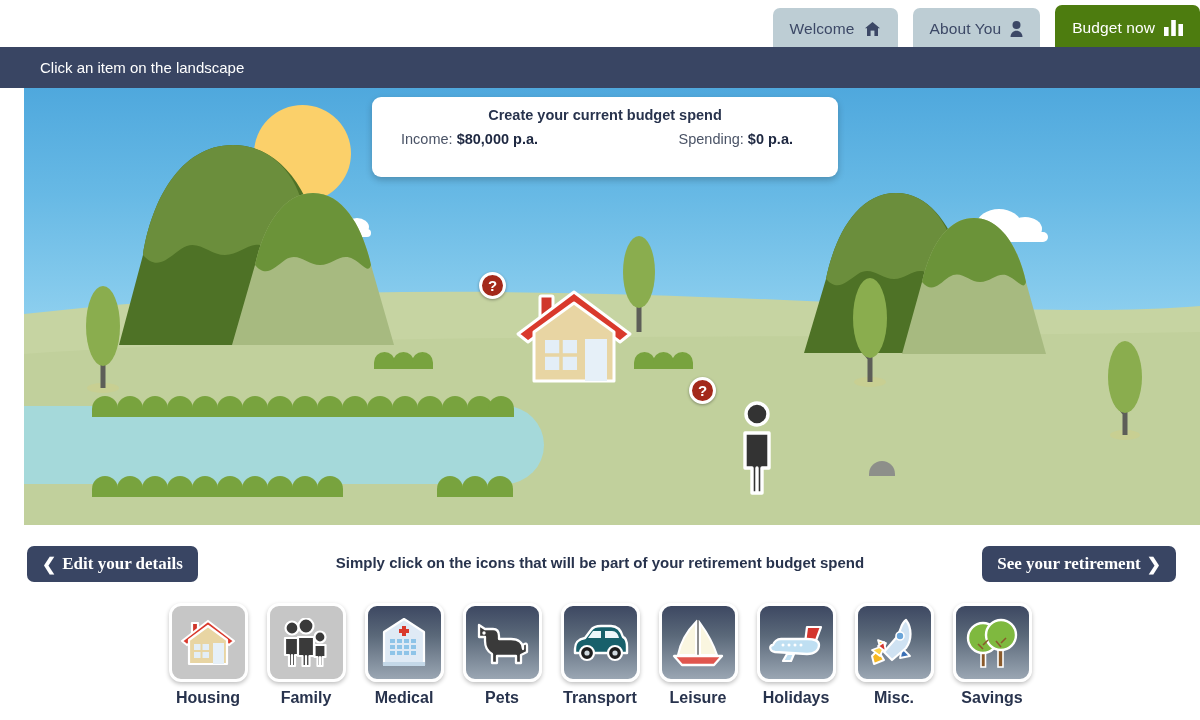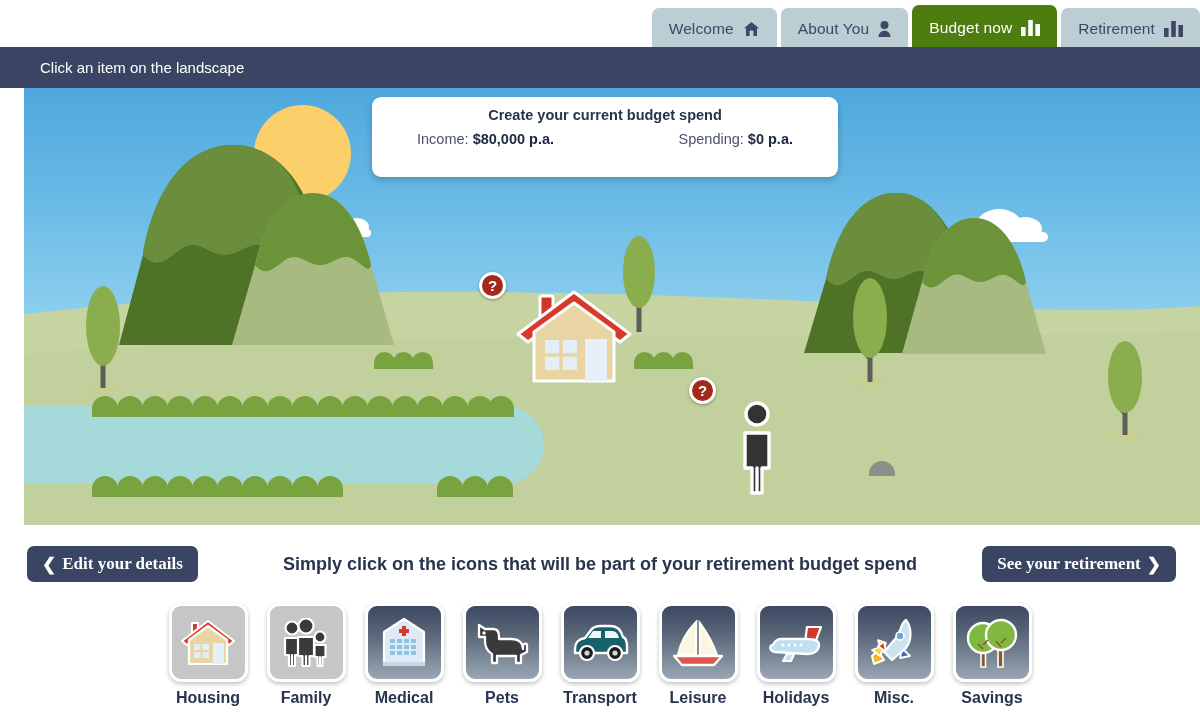--- a/index.html
+++ b/index.html
@@ -14,21 +14,21 @@
   
   .tabbar {
     position: absolute; top: 0; left: 0; width: 1200px; height: 50px;
     display: flex; justify-content: flex-end; align-items: flex-end;
     padding-right: 0px;
   }
   .tab {
     height: 42px;
     display: flex; align-items: center; gap: 9px;
     padding: 0 17px;
-    margin-right: 4px;
+    margin-right: 15px;
     border-radius: 7px 7px 0 0;
     background: #bdcdd4;
     color: #3c4866;
     font-size: 15.5px;
     letter-spacing: .1px;
     white-space: nowrap;
     cursor: pointer;
   }
   .tab:last-child { margin-right: 0; }
   .tab.active { background: #4d7c0f; color: #ffffff; height: 45px; }
@@ -103,21 +103,21 @@
     box-shadow: 0 3px 7px rgba(0,0,0,.22);
     padding-top: 10px;
     z-index: 6;
   }
   .infocard .ic-title {
     text-align: center; font-size: 14.5px; font-weight: bold; color: #28334d;
     margin-bottom: 8px;
   }
   .infocard .ic-row {
     display: flex; justify-content: space-between;
-    padding: 0 45px 0 45px;
+    padding: 0 45px 0 29px;
     font-size: 14.5px; color: #4a5366;
   }
   .infocard .ic-row b { color: #1d2740; }
 
   
   .controls {
     position: absolute; top: 546px; left: 0; width: 1200px; height: 40px;
   }
   .btn {
     position: absolute; top: 0; height: 36px;
@@ -127,21 +127,21 @@
     padding: 0 15px;
     font-family: "Liberation Serif", serif;
     font-size: 17px; font-weight: bold;
     cursor: pointer;
   }
   .btn-left { left: 27px; }
   .btn-right { right: 24px; }
   .hint {
     position: absolute; top: 8px; left: 0; width: 1200px;
     text-align: center;
-    font-size: 18px; font-weight: bold; color: #28334d;
+    font-size: 15px; font-weight: bold; color: #28334d;
   }
 
   
   .tiles {
     position: absolute; top: 603px; left: 0; width: 1200px;
     display: flex; justify-content: center; gap: 19px;
   }
   .tile { width: 79px; cursor: pointer; }
   .tile .sq {
     width: 79px; height: 79px; border-radius: 12px;
@@ -188,30 +188,20 @@
       <span>Budget now</span>
       <span class="ticon">
         <svg width="19" height="16" viewBox="0 0 19 16">
             <rect x="0" y="7" width="4.6" height="9" fill="#fff"></rect>
             <rect x="7.2" y="0" width="4.6" height="16" fill="#fff"></rect>
             <rect x="14.4" y="4" width="4.6" height="12" fill="#fff"></rect>
           </svg>
       </span>
     </div>
 
-    <div class="tab">
-      <span>Retirement</span>
-      <span class="ticon">
-        <svg width="19" height="16" viewBox="0 0 19 16">
-            <rect x="0" y="7" width="4.6" height="9" fill="#3c4866"></rect>
-            <rect x="7.2" y="0" width="4.6" height="16" fill="#3c4866"></rect>
-            <rect x="14.4" y="4" width="4.6" height="12" fill="#3c4866"></rect>
-          </svg>
-      </span>
-    </div>
 
   </div>
 
   <div class="topbar">
     <span>Click an item on the landscape</span>
   </div>
 
   <div class="landscape">
 
     <div class="sky"></div>

